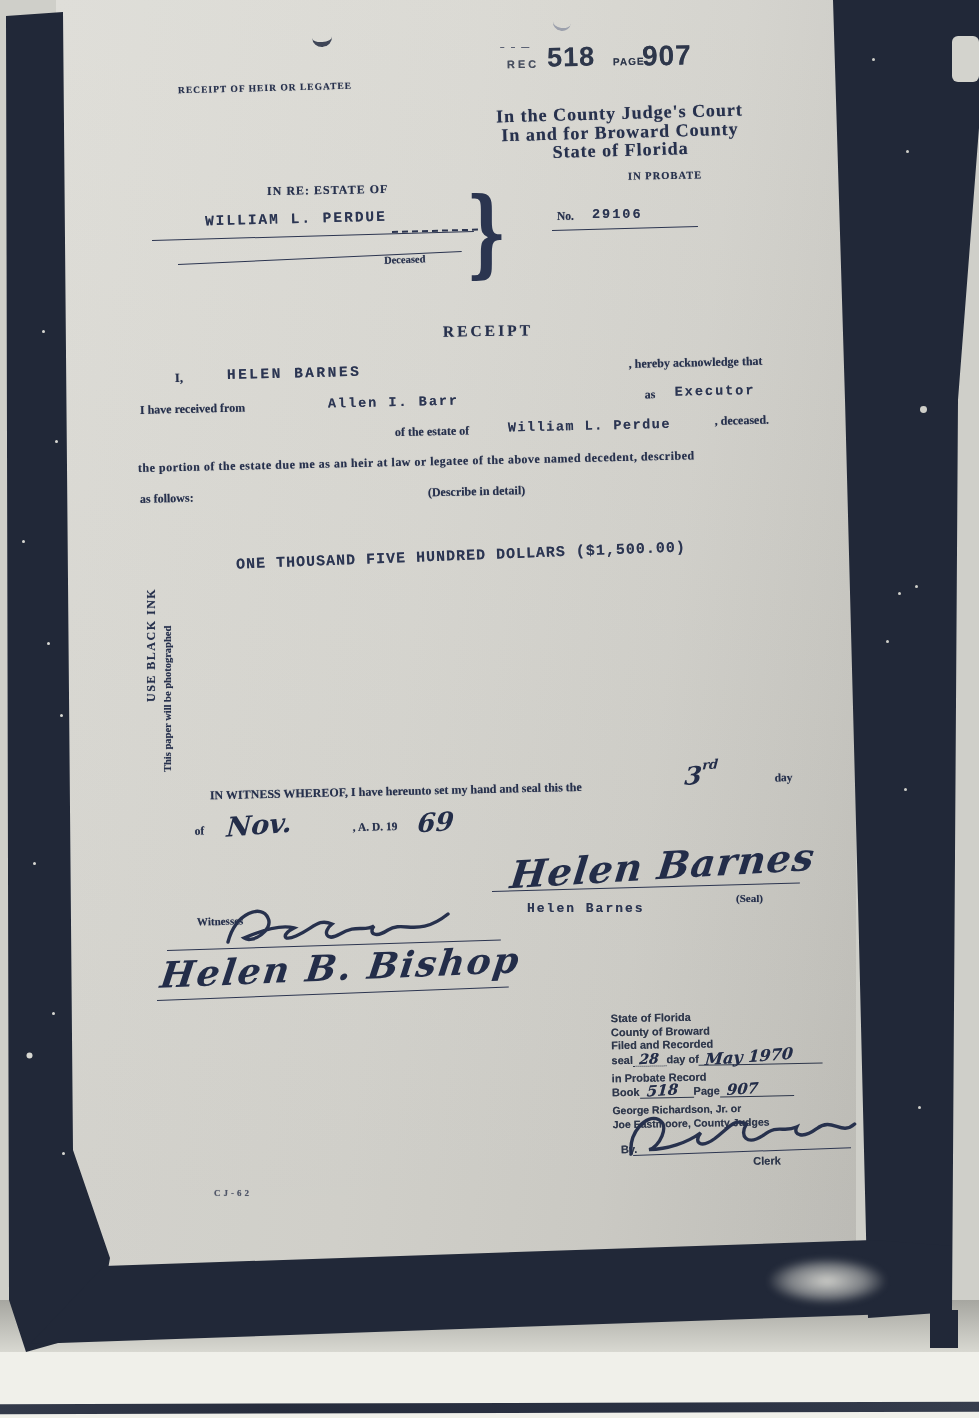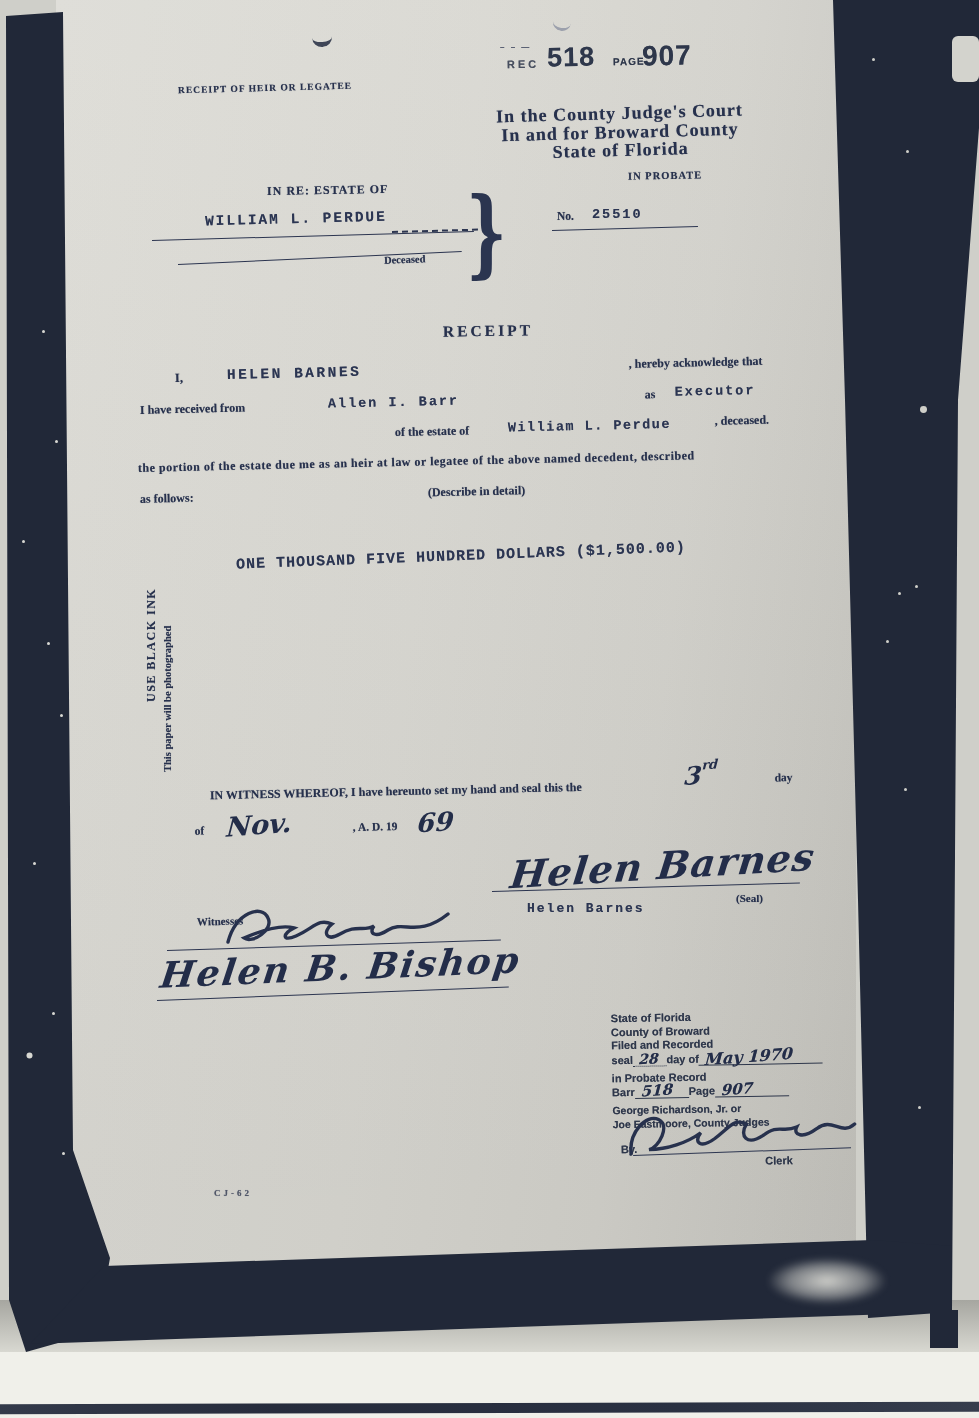--- a/index.html
+++ b/index.html
@@ -93,21 +93,21 @@
     <span class="abs printed" style="left:628px;top:170px;font-size:10.5px;letter-spacing:1px;transform:rotate(-1deg);">IN PROBATE</span>
 
     <span class="abs printed" style="left:267px;top:183px;font-size:12px;letter-spacing:1px;transform:rotate(-1deg);">IN RE: ESTATE OF</span>
     <span class="abs typed" style="left:205px;top:211px;font-size:14.5px;transform:rotate(-1.5deg);">WILLIAM L. PERDUE</span>
     <div class="rule" style="left:152px;top:240px;width:322px;transform:rotate(-1.6deg);"></div>
     <div class="dashrule" style="left:392px;top:231px;width:86px;transform:rotate(-1.6deg);"></div>
     <div class="rule" style="left:178px;top:264px;width:284px;transform:rotate(-2.6deg);"></div>
     <span class="abs printed" style="left:384px;top:254px;font-size:10.5px;transform:rotate(-2deg);">Deceased</span>
     <span class="brace" style="left:466px;top:176px;">}</span>
     <span class="abs printed" style="left:557px;top:210px;font-size:11.5px;">No.</span>
-    <span class="abs typed" style="left:592px;top:207px;font-size:13.5px;">25510</span>
+    <span class="abs typed" style="left:592px;top:207px;font-size:13.5px;">29106</span>
     <div class="rule" style="left:552px;top:230px;width:146px;transform:rotate(-1.6deg);"></div>
 
     <span class="abs printed" style="left:443px;top:322px;font-size:15.5px;letter-spacing:3px;transform:rotate(-.8deg);">RECEIPT</span>
 
     <div class="line" style="left:135px;top:372px;width:665px;height:20px;transform:rotate(-1.3deg);">
       <span class="printed" style="left:40px;font-size:12.5px;">I,</span>
       <span class="typed" style="left:92px;top:-3px;font-size:14.5px;letter-spacing:2.5px;">HELEN BARNES</span>
       <span class="printed" style="left:494px;top:-4px;font-size:12px;">, hereby acknowledge that</span>
     </div>
     <div class="line" style="left:135px;top:403px;width:665px;height:20px;transform:rotate(-1.3deg);">
@@ -162,30 +162,30 @@
 
     <div class="abs sans" style="left:612px;top:1010px;width:262px;transform:rotate(-1deg);">
       <div class="stamp-line">State of Florida</div>
       <div class="stamp-line">County of Broward</div>
       <div class="stamp-line">Filed and Recorded</div>
       <div class="stamp-line" style="height:19px;">
         <span>seal</span><span class="leader"><span class="hw" style="font-size:14px;">28</span></span><span>day of</span><span class="leader solid" style="min-width:110px;"><span class="hw" style="font-size:16px;">May 1970</span></span>
       </div>
       <div class="stamp-line">in Probate Record</div>
       <div class="stamp-line" style="height:19px;">
-        <span>Barr</span><span class="leader solid" style="min-width:40px;"><span class="hw" style="font-size:15px;">518</span></span><span>Page</span><span class="leader solid" style="min-width:60px;"><span class="hw" style="font-size:15px;">907</span></span>
+        <span>Book</span><span class="leader solid" style="min-width:40px;"><span class="hw" style="font-size:15px;">518</span></span><span>Page</span><span class="leader solid" style="min-width:60px;"><span class="hw" style="font-size:15px;">907</span></span>
       </div>
       <div class="stamp-line" style="font-size:10.5px;">George Richardson, Jr. or</div>
       <div class="stamp-line" style="font-size:10.5px;">Joe Eastmoore, County Judges</div>
       <div class="stamp-line" style="height:26px;position:relative;">
         <span style="position:absolute;left:8px;top:12px;">By.</span>
         <div class="rule" style="left:20px;top:24px;width:218px;transform:rotate(-1deg);"></div>
       </div>
       <div class="stamp-line" style="position:relative;height:14px;">
-        <span style="position:absolute;left:152px;top:0;">Clerk</span>
+        <span style="position:absolute;left:140px;top:0;">Clerk</span>
       </div>
       <svg class="sig-svg" style="left:10px;top:92px;" width="235" height="60" viewBox="0 0 235 60">
         <path d="M8 50 C6 28 24 10 36 16 C48 22 36 44 26 46 C44 46 64 40 78 30 C70 40 78 46 92 36 C108 24 112 16 124 22 C116 34 124 44 140 34 C156 22 160 32 174 26 C170 34 180 38 194 28 C210 16 218 36 232 24"></path>
       </svg>
     </div>
 
     <span class="abs printed" style="left:214px;top:1188px;font-size:9px;letter-spacing:3px;color:#434a5e;opacity:.9;">CJ-62</span>
   </div>
 </div>
 

